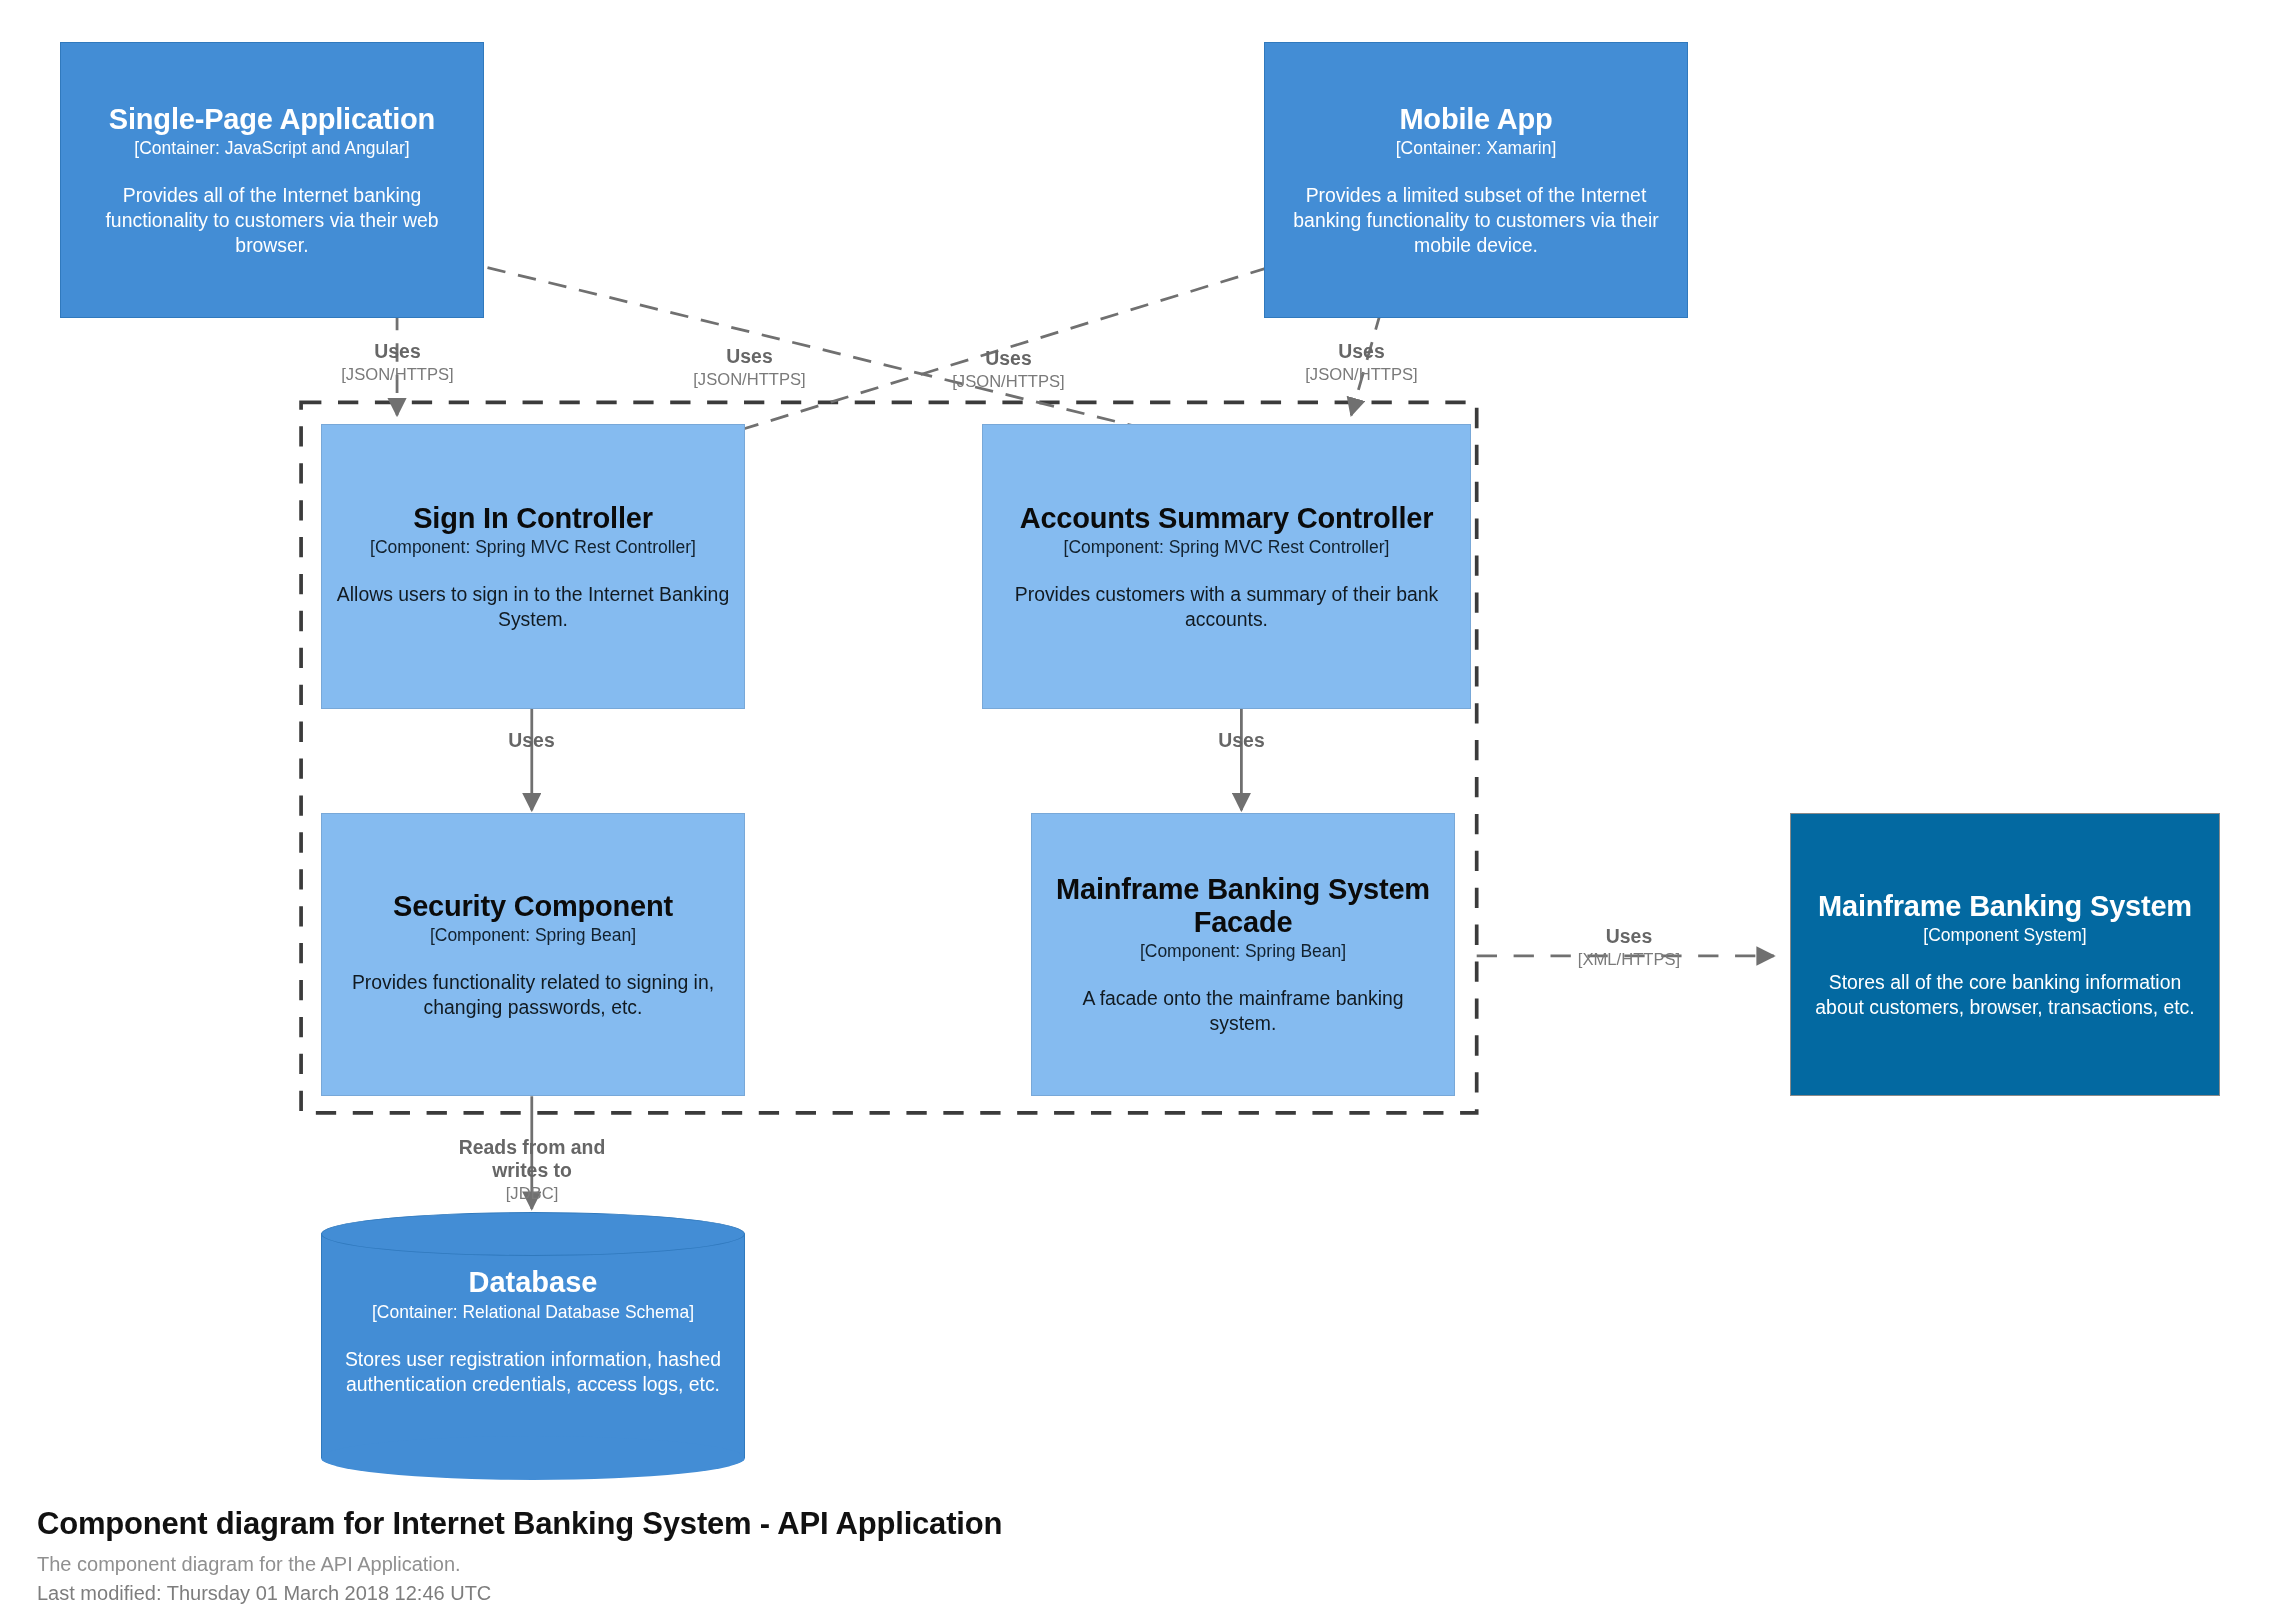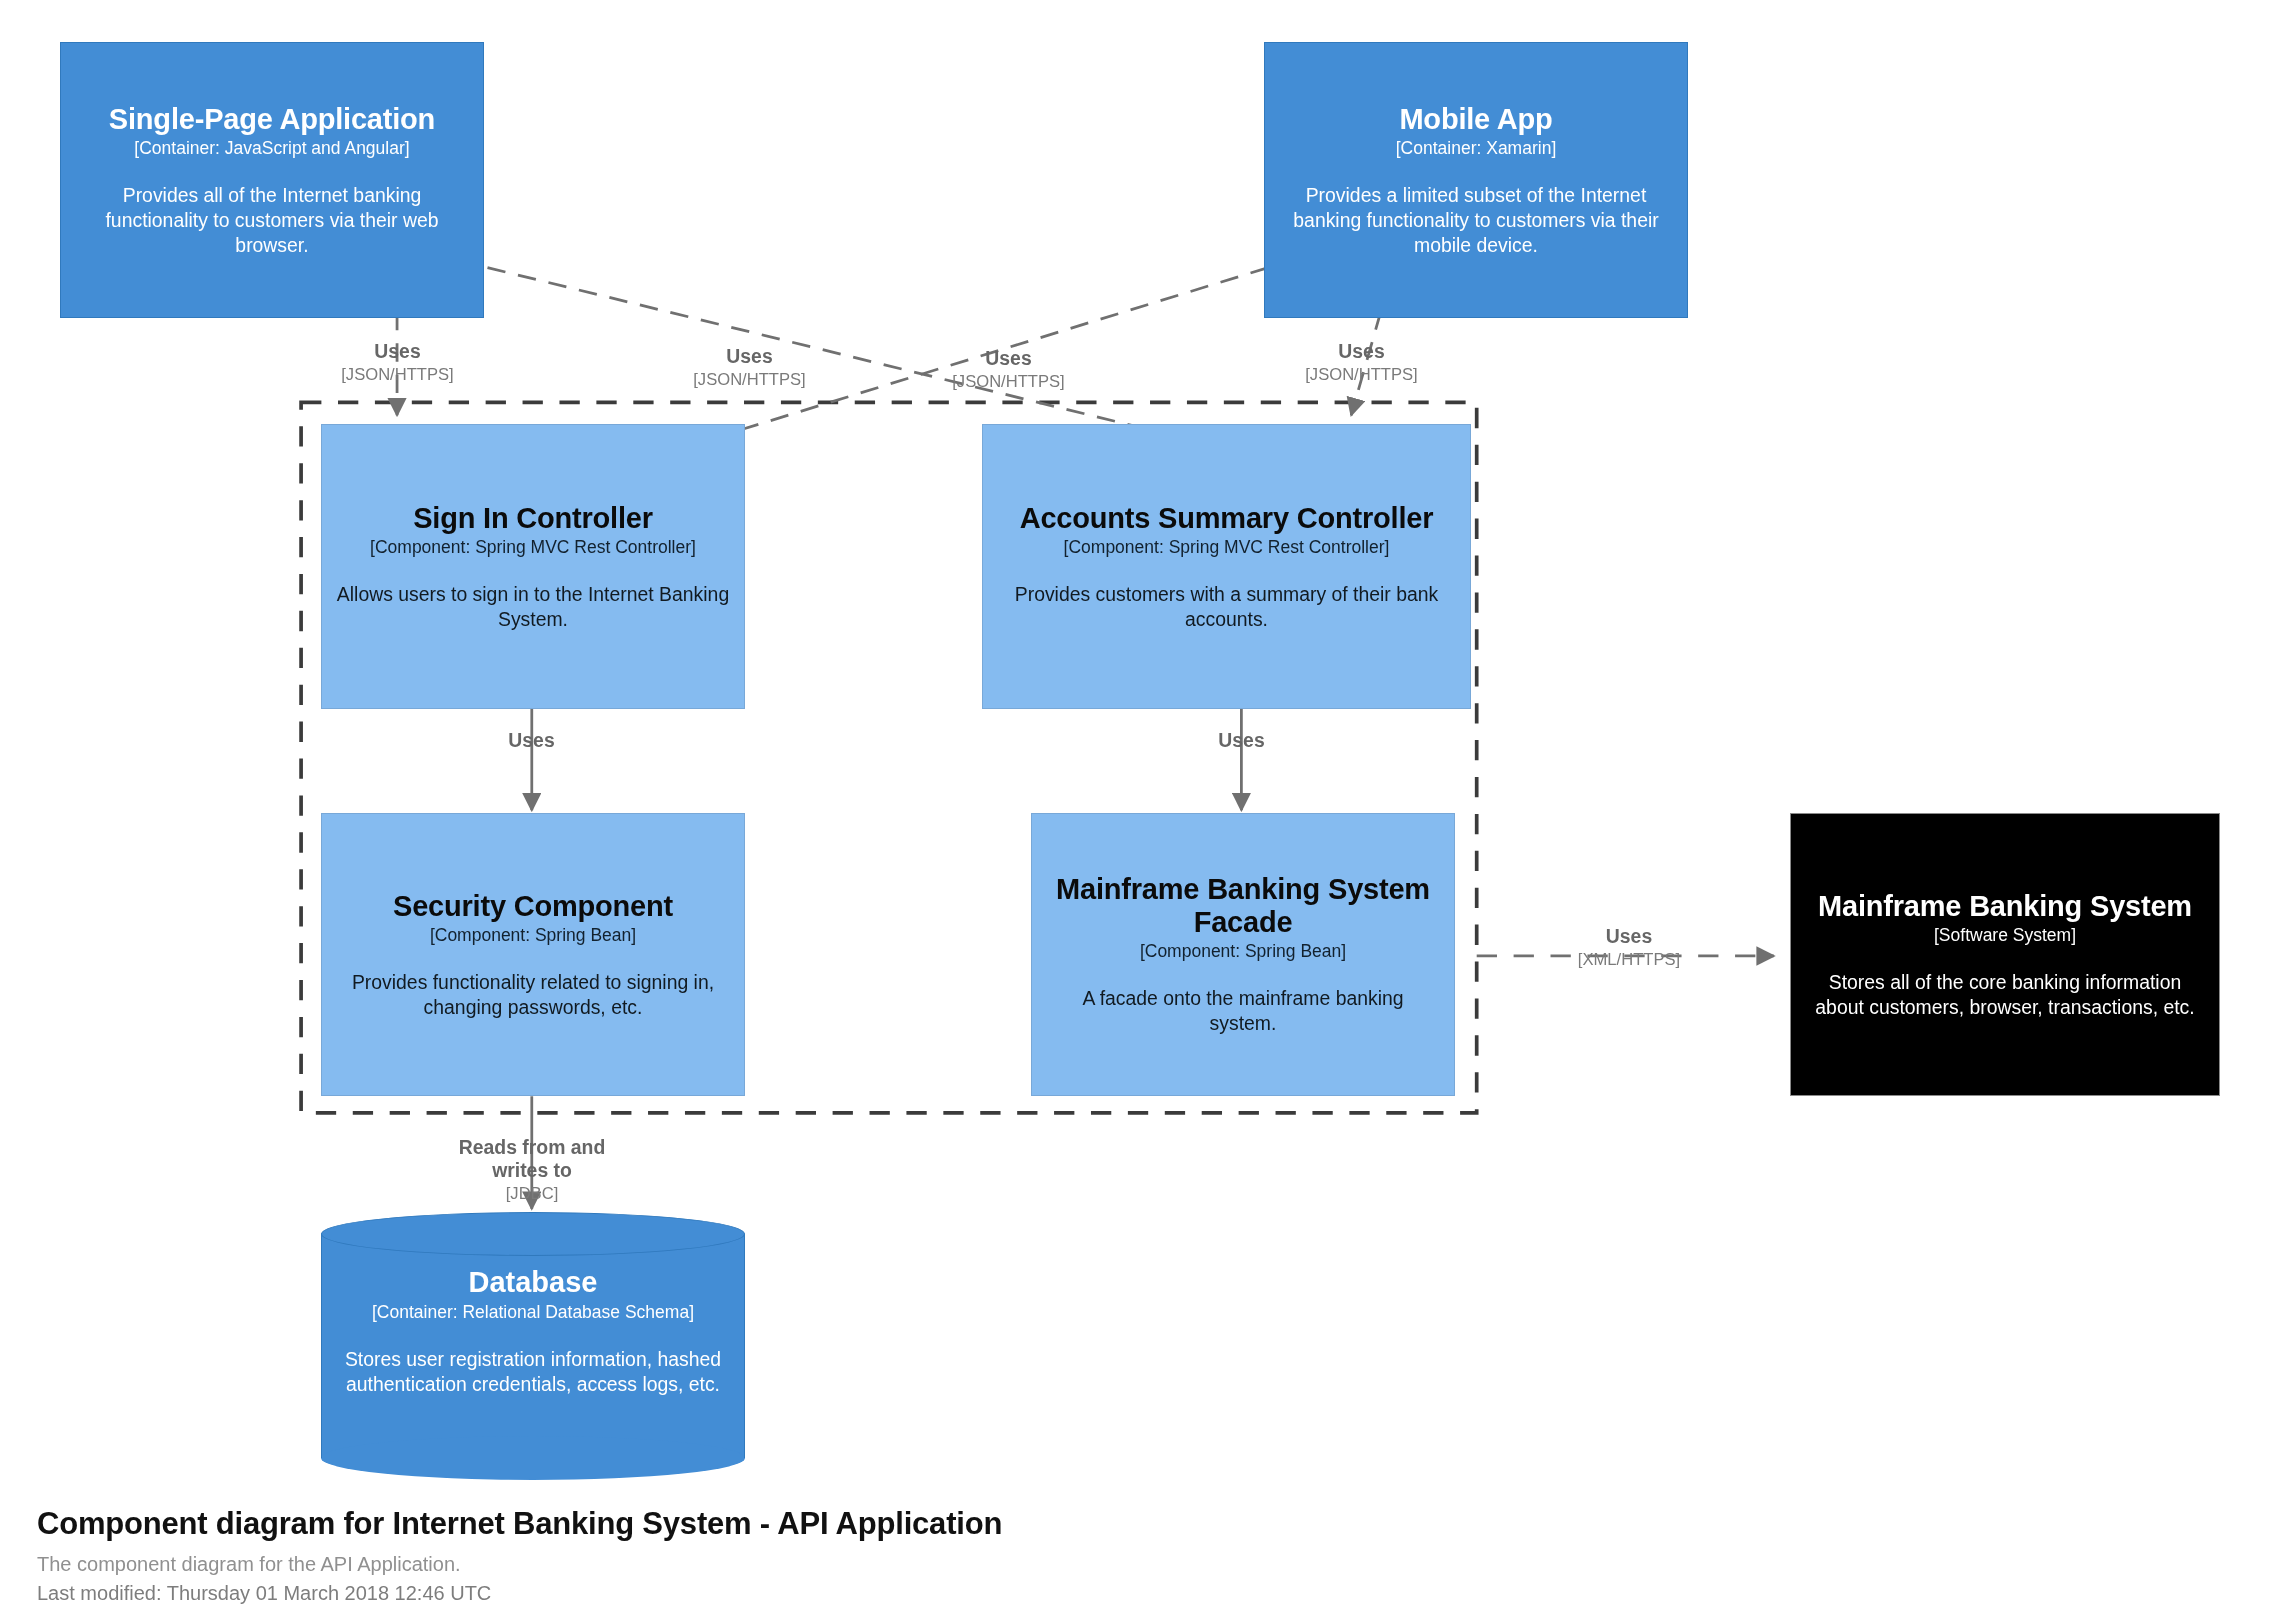--- a/index.html
+++ b/index.html
@@ -66,21 +66,21 @@
     background: #85bbf0;
     border: 0.9px solid #78a8d8;
     color: #0b0b0b;
   }
   .component-node .n-title { font-size: 29px; }
   .component-node .n-tech  { font-size: 17.5px; color:#12212e;}
   .component-node .n-desc  { font-size: 19.4px; color:#111a21;}
 
   
   .system-node {
-    background: #000000;
+    background: #0369a1;
     border: 0.9px solid #8a8a8a;
     color: #ffffff;
   }
   .system-node .n-title { font-size: 29px; }
   .system-node .n-tech  { font-size: 17.5px; }
   .system-node .n-desc  { font-size: 19.4px; }
 
   
   .db-node {
     position: absolute;
@@ -245,21 +245,21 @@
   </div>
 
   <div class="node component-node" style="left:1031px; top:813px; width:424px; height:283px;">
     <div class="n-title">Mainframe Banking System Facade</div>
     <div class="n-tech">[Component: Spring Bean]</div>
     <div class="n-desc">A facade onto the mainframe banking system.</div>
   </div>
 
   <div class="node system-node" style="left:1790px; top:813px; width:430px; height:283px;">
     <div class="n-title">Mainframe Banking System</div>
-    <div class="n-tech">[Software System]</div>
+    <div class="n-tech">[Component System]</div>
     <div class="n-desc">Stores all of the core banking information about customers, browser, transactions, etc.</div>
   </div>
 
   <div class="db-node" style="left:321px; top:1212px; width:424px; height:268px;">
     <div class="db-shape">
       <div class="db-body"></div>
       <div class="db-bottom"></div>
       <div class="db-side-l"></div>
       <div class="db-side-r"></div>
       <div class="db-top"></div>

